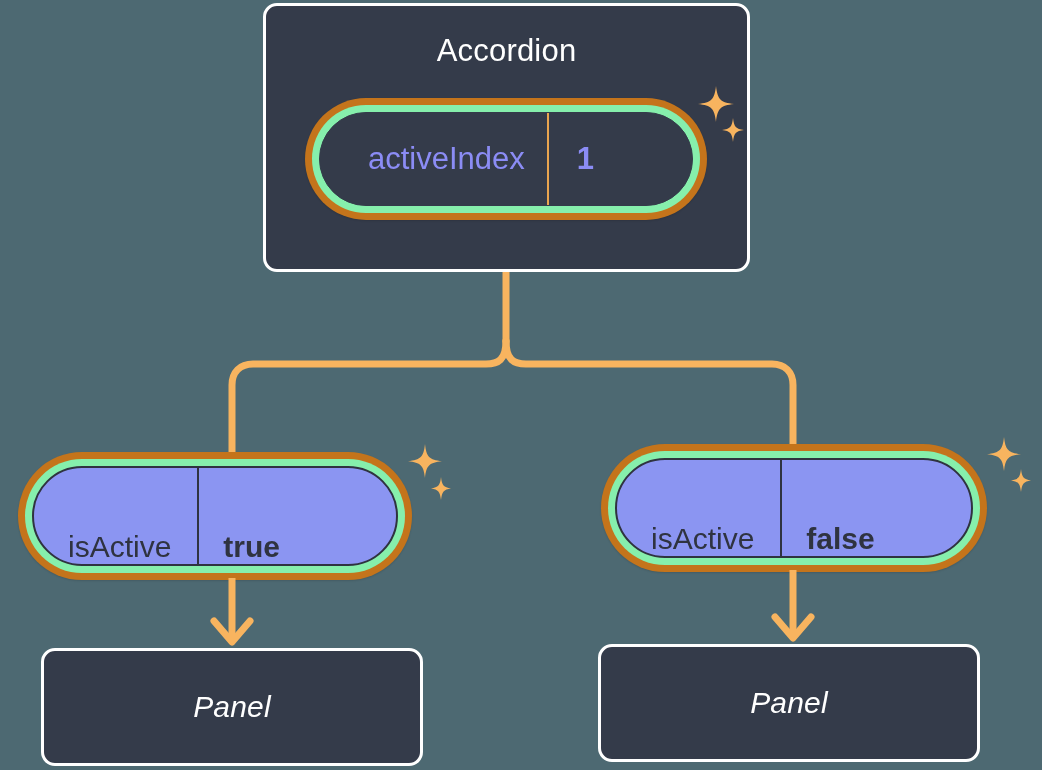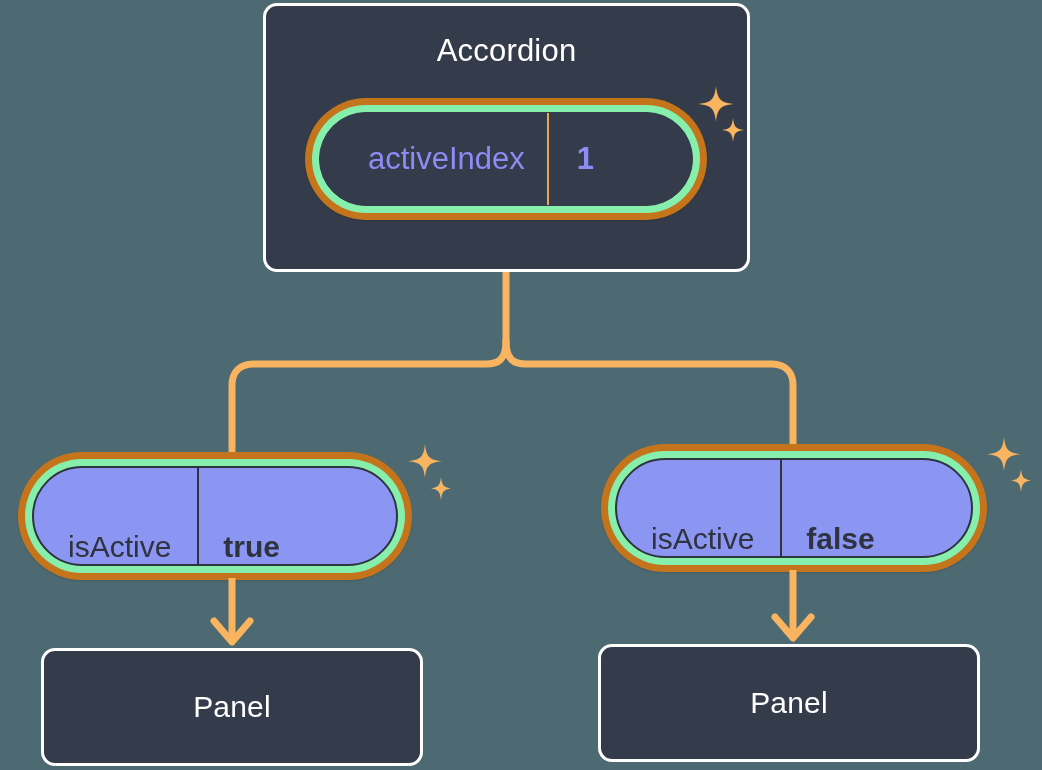--- a/index.html
+++ b/index.html
@@ -62,20 +62,21 @@
   
   .panel-card {
     width: 382px;
     height: 118px;
     display: flex;
     align-items: center;
     justify-content: center;
   }
   .panel-card .node-title {
     font-size: 30px;
+    font-style: italic;
   }
   #panel-left  { left: 41px;  top: 648px; }
   #panel-right { left: 598px; top: 644px; }
 
   
   .state-pill {
     position: absolute;
     box-sizing: border-box;
     border-radius: 999px;
     background: #c4741b;           

